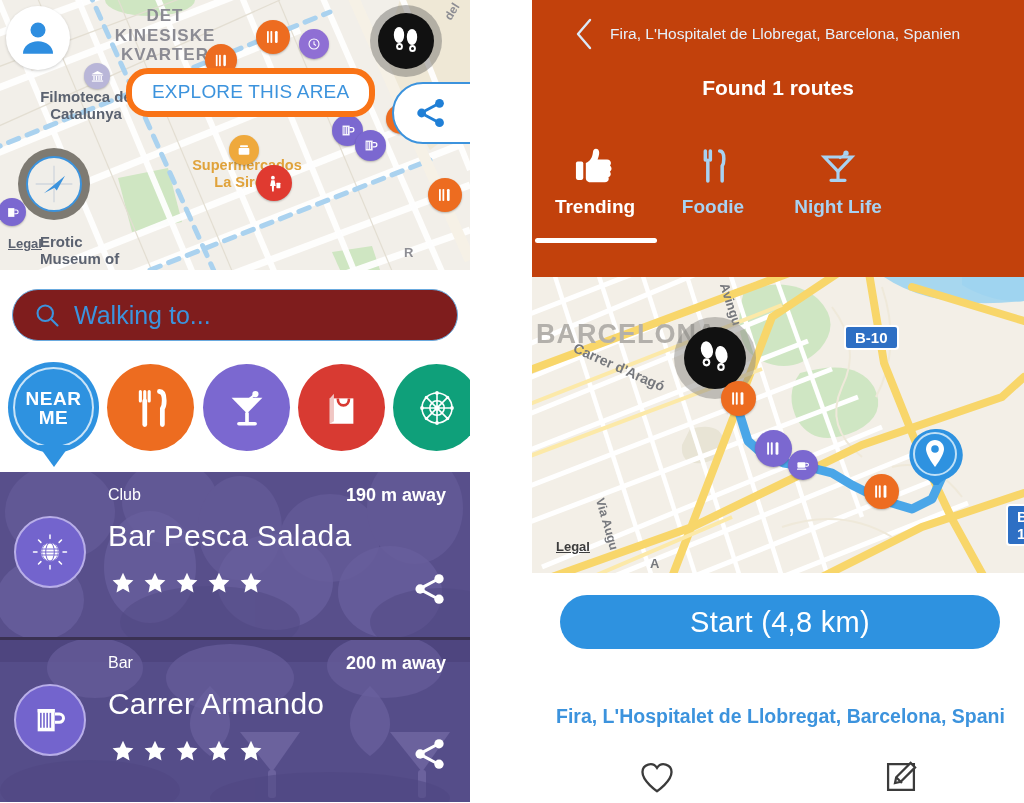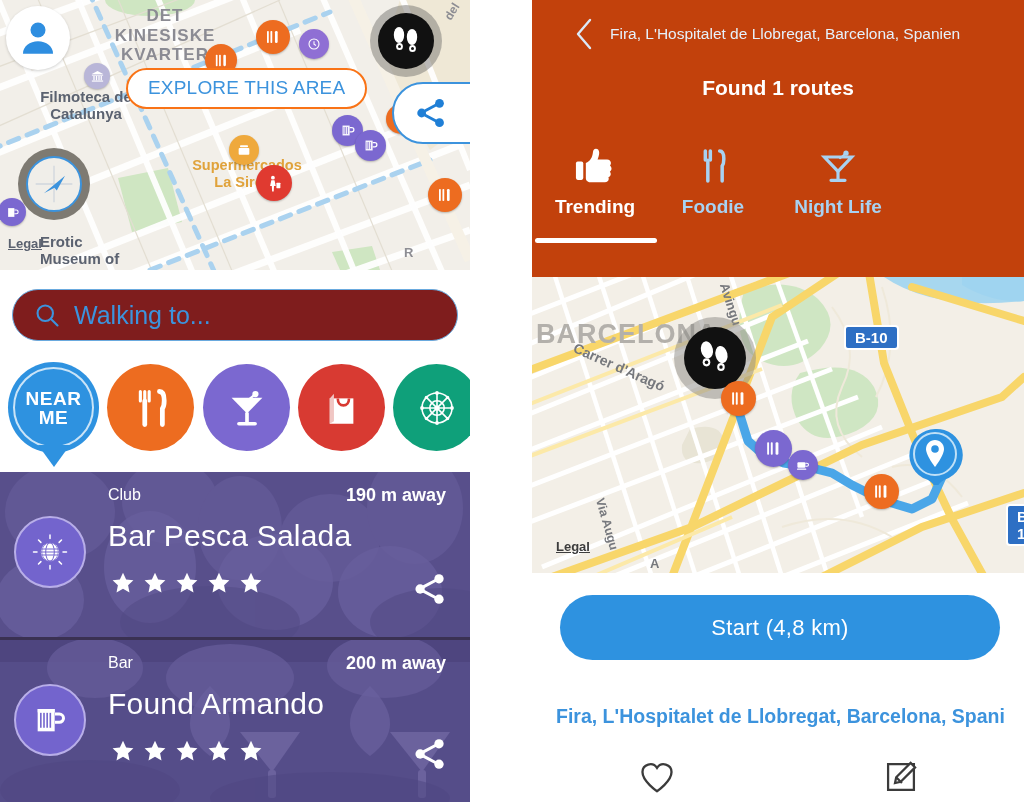--- a/index.html
+++ b/index.html
@@ -52,21 +52,21 @@
     display: flex; align-items: center; justify-content: center;
   }
   .compass-inner {
     width: 56px; height: 56px; border-radius: 50%;
     background: #f0eee9; border: 2px solid #3c93dd;
     display:flex; align-items:center; justify-content:center;
   }
   
   .explore-pill {
     position: absolute; left: 126px; top: 68px;
-    padding: 7px 20px 8px; border: 2px solid #f97316;
+    padding: 7px 20px 8px; border: 6px solid #f97316;
     border-radius: 22px; background: #ffffff;
     color: #3c93dd; font-size: 19px; letter-spacing: .2px;
     font-family: "Liberation Sans", sans-serif;
     white-space: nowrap;
   }
   
   .share-bubble {
     position: absolute; left: 392px; top: 82px; width: 120px; height: 62px;
     background: #ffffff; border: 2px solid #3c93dd;
     border-radius: 32px;
@@ -171,23 +171,23 @@
     position:absolute; left:3px; top:238px; width:122px; height:5px;
     background:#ffffff; border-radius:3px;
   }
 
   .map-right {
     position:absolute; left:0; top:277px; width:492px; height:296px;
     background:#f2efe9; overflow:hidden;
   }
 
   .start-btn {
-    position:absolute; left:28px; top:595px; width:440px; height:65px;
+    position:absolute; left:28px; top:595px; width:440px; height:54px;
     background:#2e92e0; border-radius:34px; border:none;
-    color:#ffffff; font-size:22px; letter-spacing:.3px;
+    color:#ffffff; font-size:29px; letter-spacing:.3px;
     display:flex; align-items:center; justify-content:center;
   }
   .rp-dest {
     position:absolute; left:24px; top:705px; width:520px;
     color:#3c93dd; font-weight:bold; font-size:19.5px; white-space:nowrap;
   }
   .rp-bottom-icons { position:absolute; left:0; top:755px; width:492px; height:48px; }
   .bi { position:absolute; top:0; width:48px; height:44px;
         display:flex; align-items:center; justify-content:center; }
 
@@ -550,21 +550,21 @@
         <div class="card-icon">
           <svg width="40" height="40" viewBox="0 0 24 24">
             <path d="M4.6 5.4h10.2v13.4H4.6z" fill="#fff"></path>
             <path d="M15 8.4h2.6a2.5 2.5 0 010 5H15" fill="none" stroke="#fff" stroke-width="1.8"></path>
             <g stroke="#7364cd" stroke-width="0.95">
               <path d="M6.5 7.6v9M8.4 7.6v9M10.3 7.6v9M12.2 7.6v9"></path>
             </g>
             <rect x="4.6" y="5.4" width="10.2" height="2" fill="#fff"></rect>
           </svg>
         </div>
-        <div class="card-title">Found Armando</div>
+        <div class="card-title">Carrer Armando</div>
         <div class="card-stars">
           <svg width="26" height="26" viewBox="0 0 24 24" fill="#fff">
               <path d="M12 2.6l2.9 6.1 6.7.8-4.9 4.6 1.3 6.6L12 17.4 6 20.7l1.3-6.6L2.4 9.5l6.7-.8z"></path>
             </svg>
           <svg width="26" height="26" viewBox="0 0 24 24" fill="#fff">
               <path d="M12 2.6l2.9 6.1 6.7.8-4.9 4.6 1.3 6.6L12 17.4 6 20.7l1.3-6.6L2.4 9.5l6.7-.8z"></path>
             </svg>
           <svg width="26" height="26" viewBox="0 0 24 24" fill="#fff">
               <path d="M12 2.6l2.9 6.1 6.7.8-4.9 4.6 1.3 6.6L12 17.4 6 20.7l1.3-6.6L2.4 9.5l6.7-.8z"></path>
             </svg>

